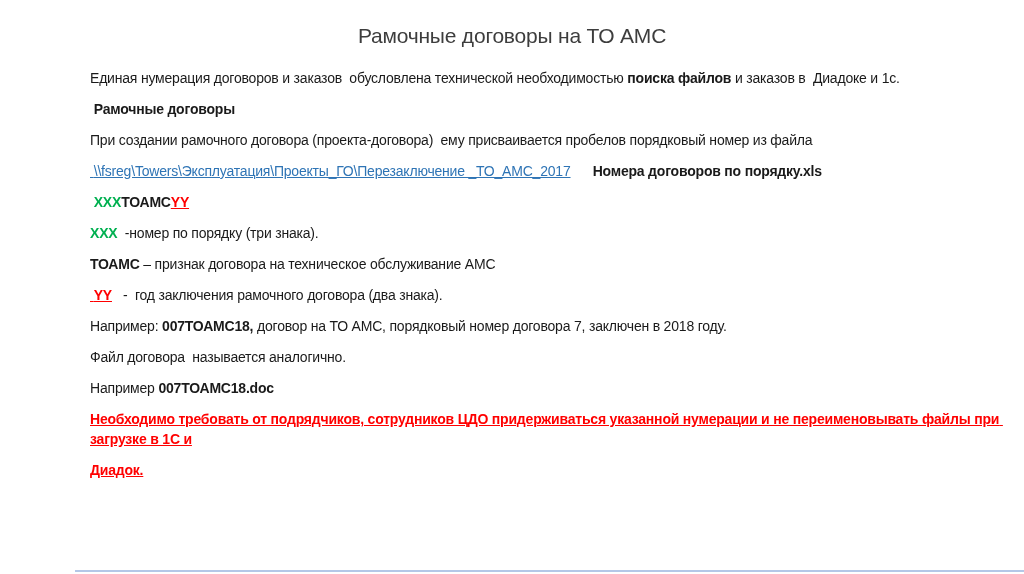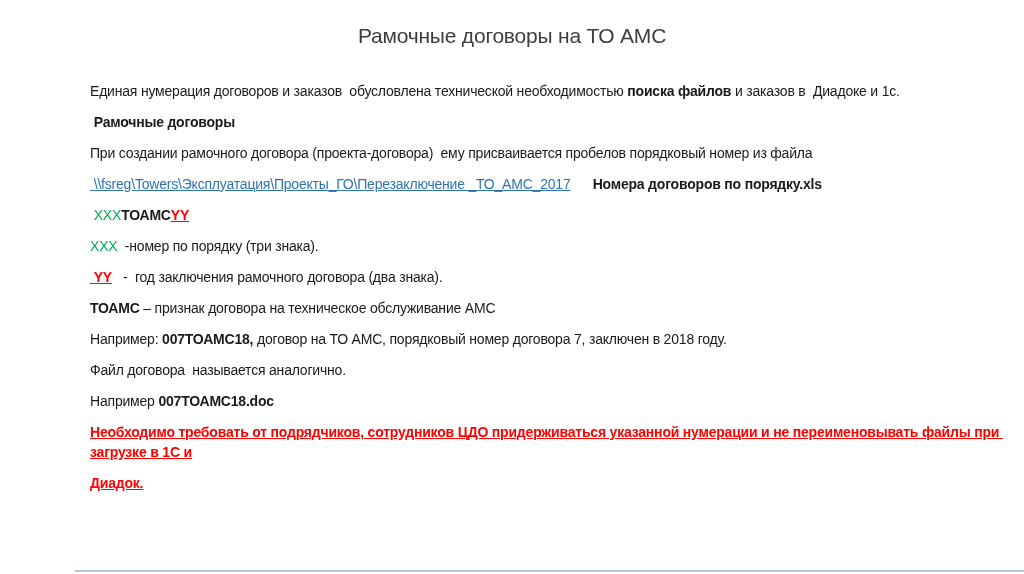--- a/index.html
+++ b/index.html
@@ -22,36 +22,36 @@
     width: 100%;
     text-align: center;
     font-size: 21px;
     font-weight: 400;
     letter-spacing: -0.2px;
     color: var(--title-color, #3d3d3d);
     margin: 0;
   }
   .body {
     position: absolute;
-    top: 81px;
+    top: 68px;
     left: 90px;
     width: 914px;
     font-size: 14px;
     color: var(--text-color, #1a1a1a);
     letter-spacing: -0.2px;
   }
   .line {
     white-space: pre-wrap;
     line-height: 20px;
     margin: 0 0 11px 0;
     min-height: 20px;
   }
   .seg-normal { font-weight: 400; }
   .seg-bold   { font-weight: 700; }
-  .seg-green  { font-weight: 400; color: var(--green-color, #00B050); }
+  .seg-green  { font-weight: 700; color: var(--green-color, #00B050); }
   .seg-red    { font-weight: 700; color: var(--red-color, #FF0000); text-decoration: underline; }
   a.seg-link {
     font-weight: 400;
     color: var(--link-color, #2E74B5);
     text-decoration: underline;
     cursor: pointer;
   }
   .bottom-line {
     position: absolute;
     left: 75px;
@@ -66,22 +66,22 @@
 
 <div class="slide">
   <h1 class="title">Рамочные договоры на ТО АМС</h1>
   <div class="body">
       <div class="line"><span class="seg-normal">Единая нумерация договоров и заказов  обусловлена технической необходимостью </span><span class="seg-bold">поиска файлов</span><span class="seg-normal"> и заказов в  Диадоке и 1с.</span></div>
       <div class="line"><span class="seg-bold"> Рамочные договоры</span></div>
       <div class="line"><span class="seg-normal">При создании рамочного договора (проекта-договора)  ему присваивается пробелов порядковый номер из файла</span></div>
       <div class="line"><a class="seg-link"> \\fsreg\Towers\Эксплуатация\Проекты_ГО\Перезаключение _ТО_АМС_2017</a><span class="seg-normal">      </span><span class="seg-bold">Номера договоров по порядку.xls</span></div>
       <div class="line"><span class="seg-green"> XXX</span><span class="seg-bold">ТОАМС</span><span class="seg-red">YY</span></div>
       <div class="line"><span class="seg-green">XXX</span><span class="seg-normal">  -номер по порядку (три знака).</span></div>
+      <div class="line"><span class="seg-bold">ТОАМС</span><span class="seg-normal"> – признак договора на техническое обслуживание АМС</span></div>
       <div class="line"><span class="seg-red"> YY</span><span class="seg-normal">   -  год заключения рамочного договора (два знака).</span></div>
-      <div class="line"><span class="seg-bold">ТОАМС</span><span class="seg-normal"> – признак договора на техническое обслуживание АМС</span></div>
       <div class="line"><span class="seg-normal">Например: </span><span class="seg-bold">007ТОАМС18,</span><span class="seg-normal"> договор на ТО АМС, порядковый номер договора 7, заключен в 2018 году.</span></div>
       <div class="line"><span class="seg-normal">Файл договора  называется аналогично.</span></div>
       <div class="line"><span class="seg-normal">Например </span><span class="seg-bold">007ТОАМС18.doc</span></div>
       <div class="line"><span class="seg-red">Необходимо требовать от подрядчиков, сотрудников ЦДО придерживаться указанной нумерации и не переименовывать файлы при загрузке в 1С и</span></div>
       <div class="line"><span class="seg-red">Диадок.</span></div>
     </div>
   <div class="bottom-line"></div>
 </div>
 
 </body></html>

